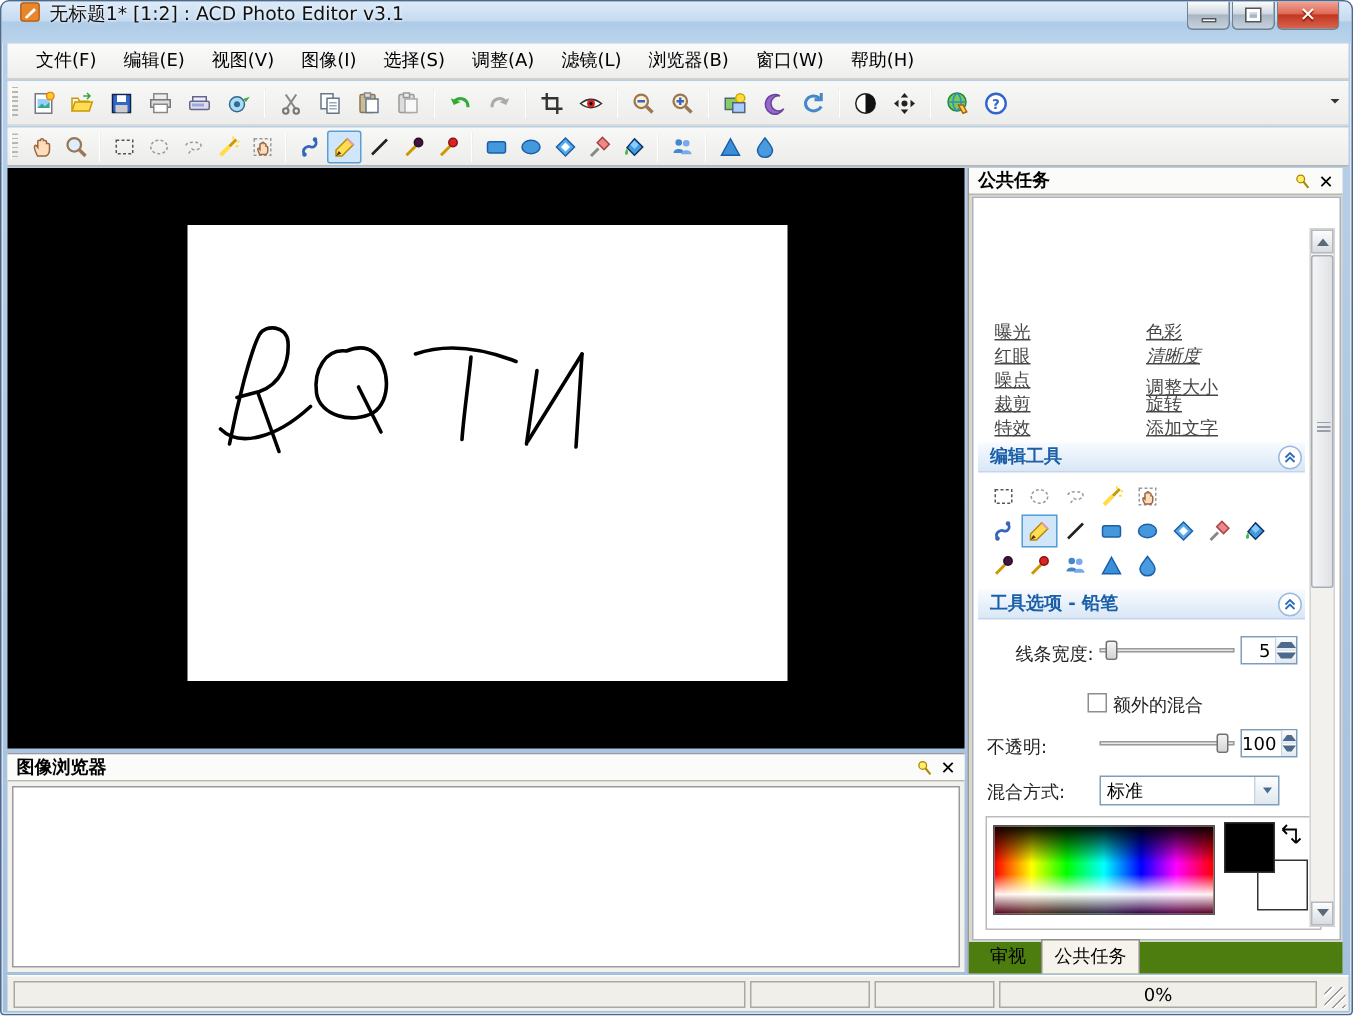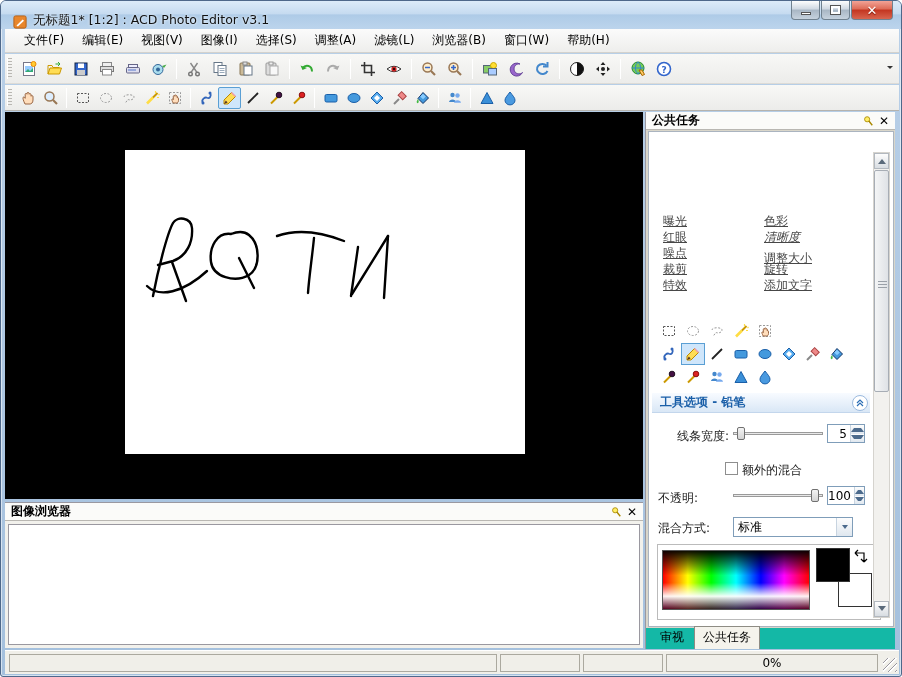--- a/index.html
+++ b/index.html
@@ -7,21 +7,21 @@
   #win {
     position:relative; width:902px; height:677px;
     background:linear-gradient(#b9d0e8,#a4c0dd);
     border:1px solid #4e688a; border-radius:6px 6px 3px 3px;
     overflow:hidden;
     box-shadow:inset 0 0 0 1px rgba(255,255,255,.55);
   }
   
   #titlebar { position:absolute; left:0; top:0; width:100%; height:28px;
     background:linear-gradient(#dcebf9,#c6dbf0 45%,#aecbe7 50%,#bcd4ec);
-    display:flex; align-items:flex-end; padding-left:10px; }
+    display:flex; align-items:flex-start; padding-left:10px; }
   #title-text { margin-left:6px; font-size:12.5px; color:#111; text-shadow:0 0 3px #fff; white-space:nowrap; }
   #win-buttons { position:absolute; right:8px; top:0; display:flex; }
   .wbtn { width:29px; height:19px; border:1px solid #70818f; border-top:none; border-radius:0 0 4px 4px;
     background:linear-gradient(#fdfdfd,#cfd8e2 45%,#a8b6c4 50%,#c6d2de); margin-left:1px;
     display:flex; align-items:center; justify-content:center; position:relative; }
   .wbtn.close { width:42px; background:linear-gradient(#f2a396,#dd6a56 45%,#c33520 50%,#d8654f); }
   .glyph-min { width:10px; height:3px; background:#fff; border:1px solid #555; margin-top:6px; }
   .glyph-max { width:9px; height:8px; border:2px solid #fff; outline:1px solid #555; background:transparent; }
   .glyph-close { color:#fff; font-weight:bold; font-size:13px; text-shadow:0 1px 1px #7c1a0c; }
   
@@ -96,21 +96,21 @@
   
   #pscroll { position:absolute; right:3px; top:20px; width:17px; height:466px; background:#f2f1ee; border:1px solid #d5d3ce; }
   .scroll-arrow { position:absolute; left:0; width:15px; height:16px; background:linear-gradient(#fdfdfd,#d8dde2); border:1px solid #b2b8bf; display:flex; align-items:center; justify-content:center; }
   #pscroll-up { top:0; } #pscroll-dn { bottom:0; }
   #pscroll-thumb { position:absolute; left:0; top:17px; width:15px; height:222px; background:linear-gradient(to right,#f4f5f6,#dfe2e6); border:1px solid #a7adb5; border-radius:2px; }
   #pscroll-thumb .lines { position:absolute; left:3px; top:50%; width:9px; height:7px;
     background:repeating-linear-gradient(to bottom,#9aa0a8 0 1px,transparent 1px 3px); }
   .scroll-tri-up { width:0;height:0;border:4px solid transparent;border-bottom:5px solid #5a6a7a;margin-top:-3px; }
   .scroll-tri-dn { width:0;height:0;border:4px solid transparent;border-top:5px solid #5a6a7a;margin-bottom:-3px; }
   
-  #panel-tabs { position:absolute; left:0; bottom:0; width:100%; height:21px; display:flex; align-items:flex-end; padding-left:6px; background:#14b8a6; }
+  #panel-tabs { position:absolute; left:0; bottom:0; width:100%; height:21px; display:flex; align-items:flex-end; padding-left:6px; background:#4d7c0f; }
   .ptab { padding:2px 8px 3px 8px; margin-right:2px; white-space:nowrap; }
   .ptab.active { background:#f5f3ec; border:1px solid #8e8c84; border-bottom:none; }
   
   #statusbar { position:absolute; left:4px; top:649px; width:894px; height:24px; background:#f0efe9; border-top:1px solid #fff;
     display:flex; align-items:center; padding:2px 4px 2px 4px; }
   .scell { height:18px; border:1px solid #aba99f; background:#f0efe9; margin-right:3px; }
   #scell-main { flex:1; max-width:488px; }
   #scell-a { width:80px; } #scell-b { width:80px; }
   #scell-progress { width:212px; display:flex; align-items:center; justify-content:center; }
   #resize-grip { position:absolute; right:2px; bottom:2px; width:14px; height:14px;
@@ -595,20 +595,29 @@
           <div class="link-row links-left" style="top: 113px;"><span class="link">噪点</span></div>
           <div class="link-row links-left" style="top: 129px;"><span class="link">裁剪</span></div>
           <div class="link-row links-left" style="top: 145px;"><span class="link">特效</span></div>
           <div class="link-row links-right" style="top: 81px;"><span class="link">色彩</span></div>
           <div class="link-row links-right" style="top: 97px; font-style: italic;"><span class="link">清晰度</span></div>
           <div class="link-row links-right" style="top: 118px;"><span class="link">调整大小</span></div>
           <div class="link-row links-right" style="top: 129px;"><span class="link">旋转</span></div>
           <div class="link-row links-right" style="top: 145px;"><span class="link">添加文字</span></div>
         </div>
 
+      <div class="sec-header" style="top:163px;">
+        <span>编辑工具</span>
+        <span class="spacer"></span>
+        <span class="chev">
+          <svg viewBox="0 0 16 16" width="12" height="12">
+              <path d="M4,8 L8,4 L12,8 M4,12 L8,8 L12,12" stroke="#2a6db5" fill="none" stroke-width="1.6"></path>
+            </svg>
+        </span>
+      </div>
       <div id="toolgrid">
           <div class="toolgrid-row" style="top: 188px;">
             <div class="pbtn">
               <span>
                 <svg viewBox="0 0 16 16" width="16" height="16">
                   <rect x="2.5" y="3.5" width="11" height="9" fill="none" stroke="#555" stroke-dasharray="2,1.5"></rect>
                 </svg>
               </span>
             </div>
             <div class="pbtn">

